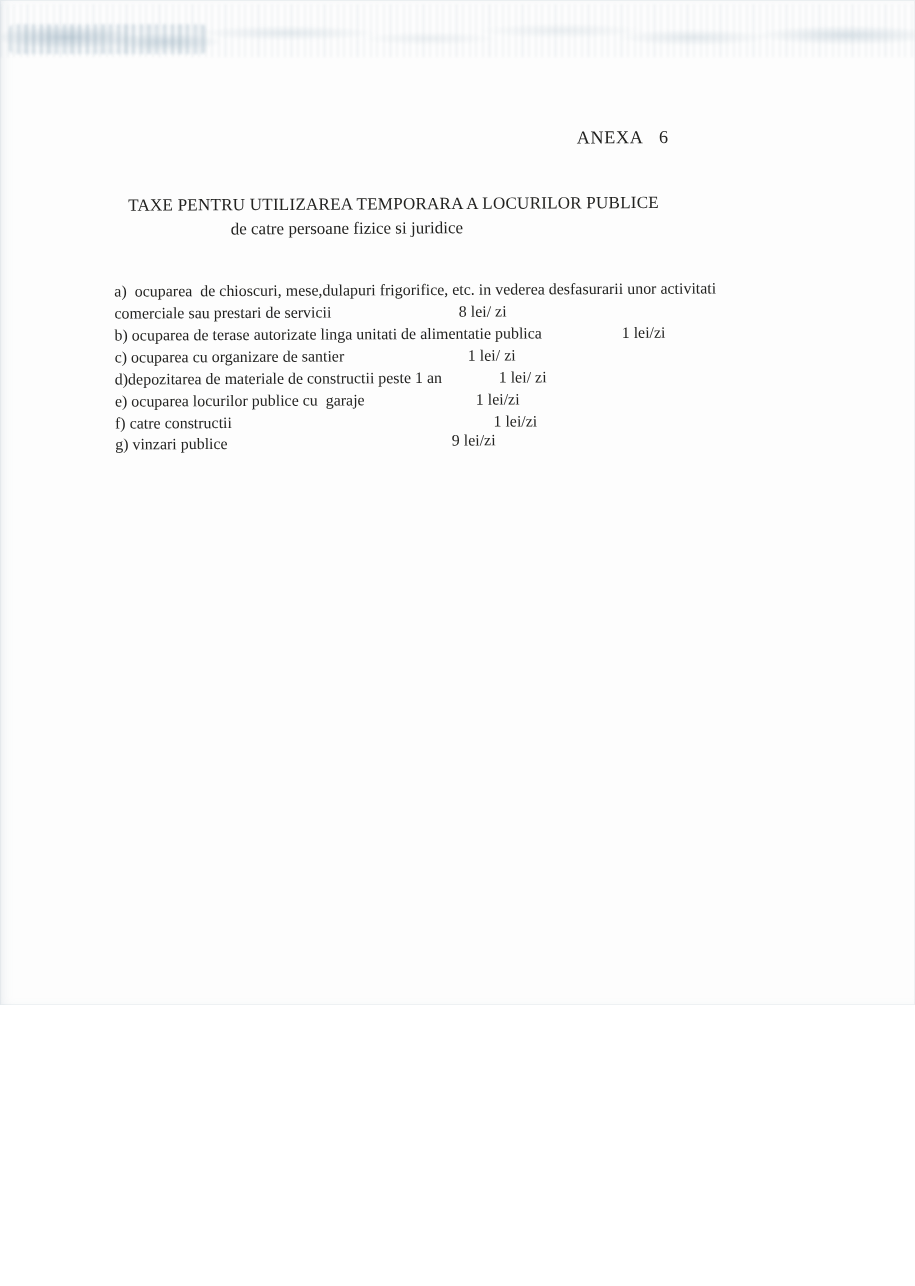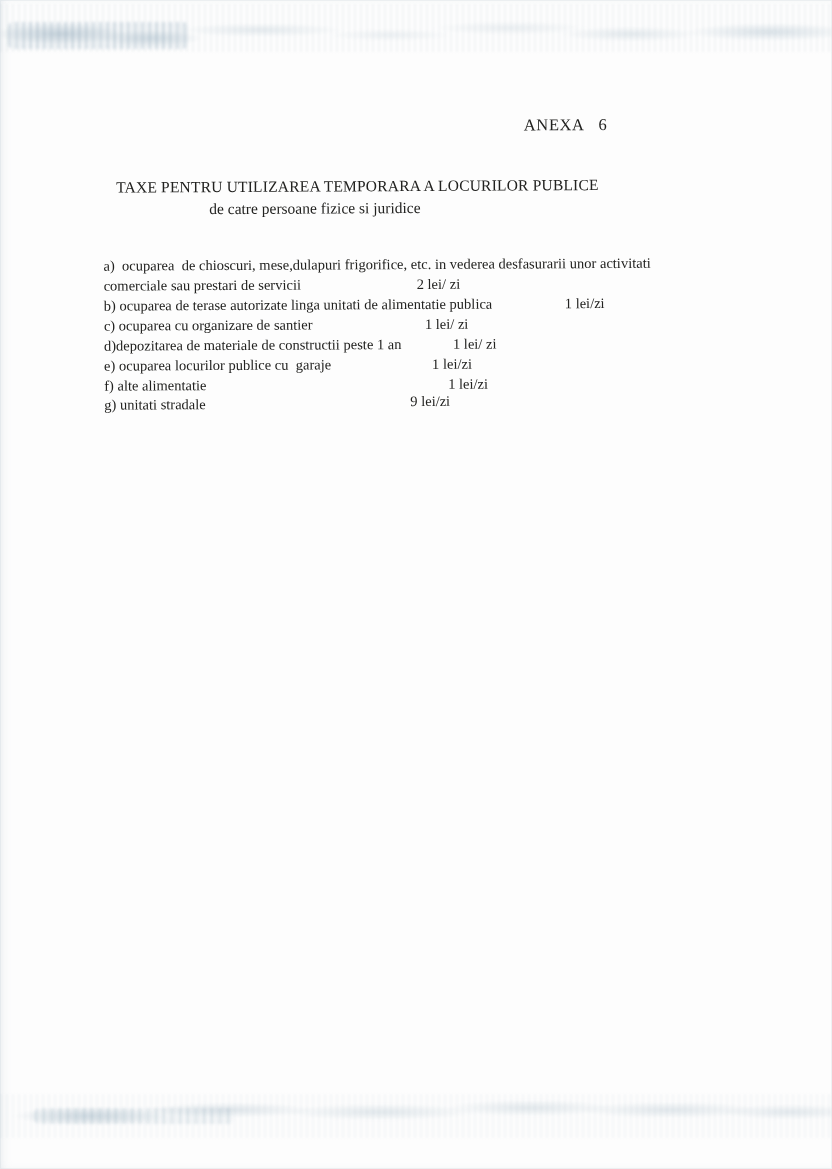--- a/index.html
+++ b/index.html
@@ -1,17 +1,17 @@
 <!DOCTYPE html>
 <html><head>
 <meta charset="utf-8">
 <style>
   html,body{margin:0;padding:0;background:#ffffff;}
   .page{
-    position:relative;width:832px;height:1169px;overflow:hidden;
+    position:relative;width:832px;height:914px;overflow:hidden;
     background:#fdfdfd;
     box-shadow:inset 0 0 0 1px rgba(205,214,221,0.30),
                inset 5px 0 12px -6px rgba(140,160,175,0.30);
     font-family:"Liberation Serif","DejaVu Serif",serif;
     color:#222220;
   }
   .content{position:absolute;inset:0;transform:rotate(-0.3deg);transform-origin:50% 30%;}
   .anexa{position:absolute;left:525px;top:116px;font-size:16.5px;letter-spacing:0.6px;}
   .anexa .num{display:inline-block;margin-left:14px;}
   .title{position:absolute;left:117px;top:177px;font-size:15.5px;letter-spacing:0.2px;white-space:pre;}
@@ -70,21 +70,21 @@
 
     <div class="title">TAXE PENTRU UTILIZAREA TEMPORARA A LOCURILOR PUBLICE</div>
     <div class="subtitle">de catre persoane fizice si juridice</div>
 
     <div class="row" style="top:256px">
       <span class="lbl">a)  ocuparea  de chioscuri, mese,dulapuri frigorifice, etc. in vederea desfasurarii unor activitati</span>
     </div>
 
     <div class="row" style="top:276px">
       <span class="lbl">comerciale sau prestari de servicii</span>
-      <span class="val" style="left:417px">2 lei/ zi</span>
+      <span class="val" style="left:417px">8 lei/ zi</span>
     </div>
 
     <div class="row" style="top:296px">
       <span class="lbl">b) ocuparea de terase autorizate linga unitati de alimentatie publica</span>
       <span class="val" style="left:565px">1 lei/zi</span>
     </div>
 
     <div class="row" style="top:316px">
       <span class="lbl">c) ocuparea cu organizare de santier</span>
       <span class="val" style="left:425px">1 lei/ zi</span>
@@ -94,23 +94,23 @@
       <span class="lbl">d)depozitarea de materiale de constructii peste 1 an</span>
       <span class="val" style="left:453px">1 lei/ zi</span>
     </div>
 
     <div class="row" style="top:356px">
       <span class="lbl">e) ocuparea locurilor publice cu  garaje</span>
       <span class="val" style="left:432px">1 lei/zi</span>
     </div>
 
     <div class="row" style="top:376px">
-      <span class="lbl">f) alte alimentatie</span>
+      <span class="lbl">f) catre constructii</span>
       <span class="val" style="left:448px">1 lei/zi</span>
     </div>
 
     <div class="row" style="top:395px">
-      <span class="lbl">g) unitati stradale</span>
+      <span class="lbl">g) vinzari publice</span>
       <span class="val" style="left:410px;top:-2px">9 lei/zi</span>
     </div>
 
   </div>
 </div>
 
 </body></html>

